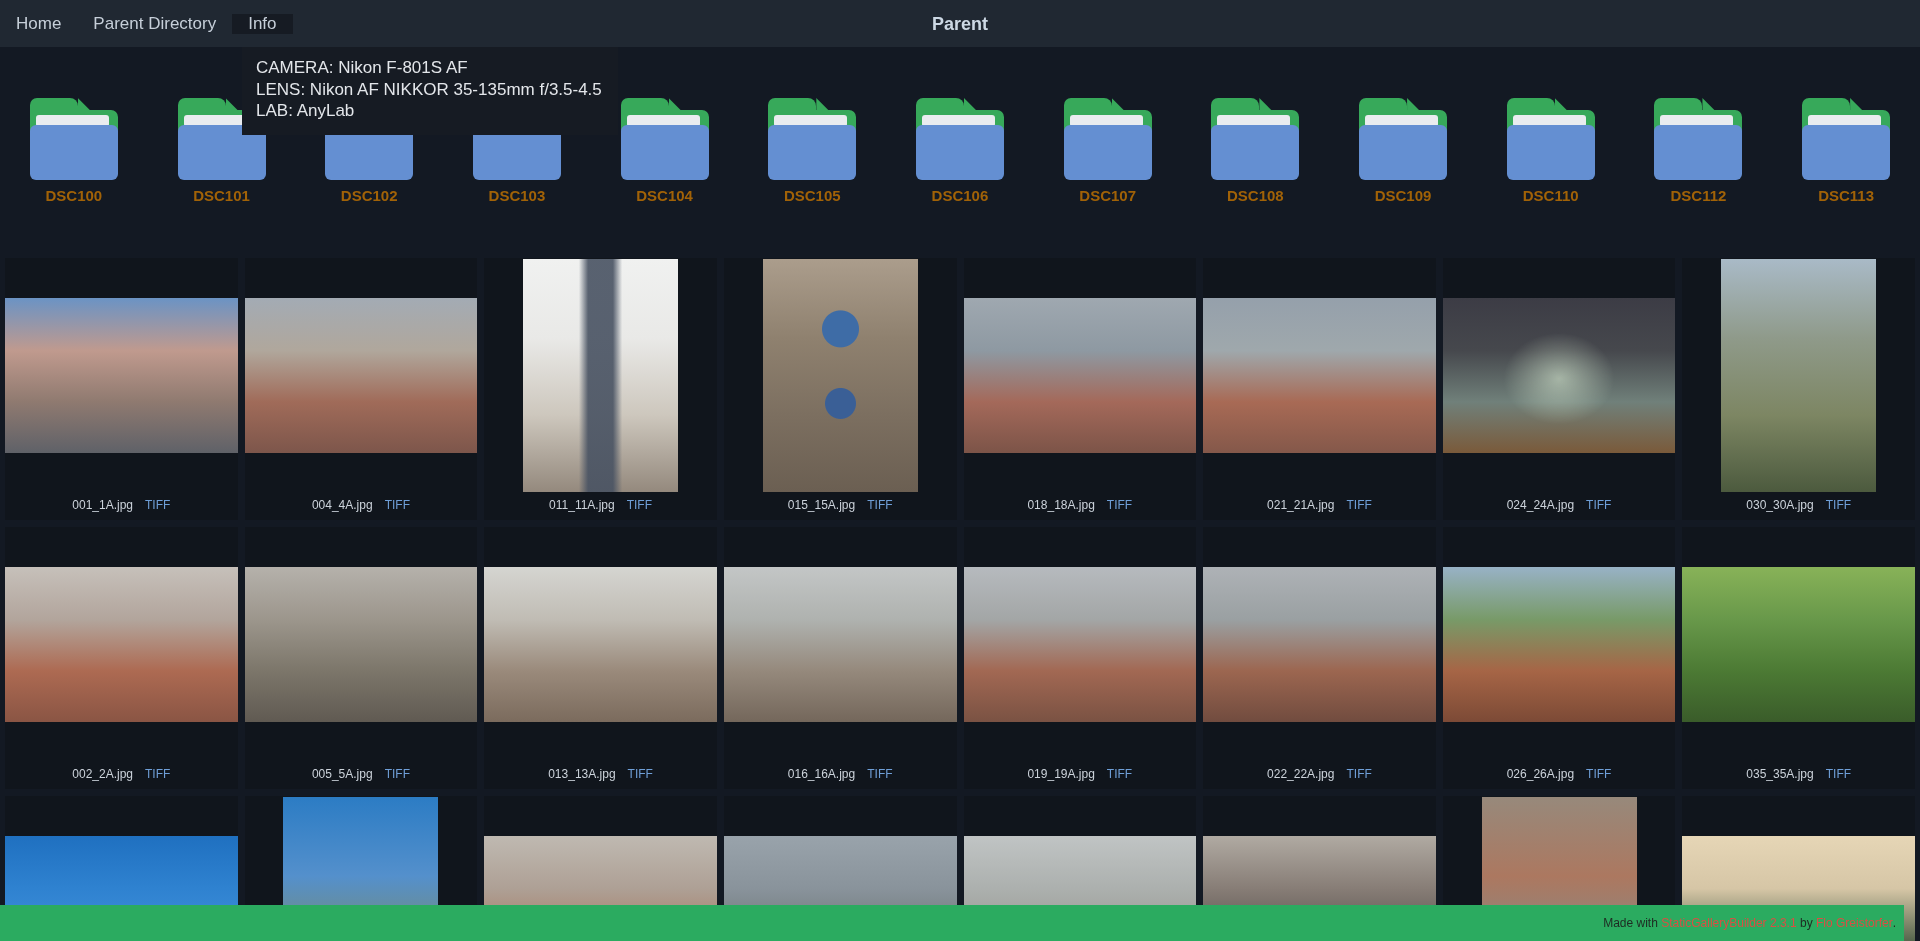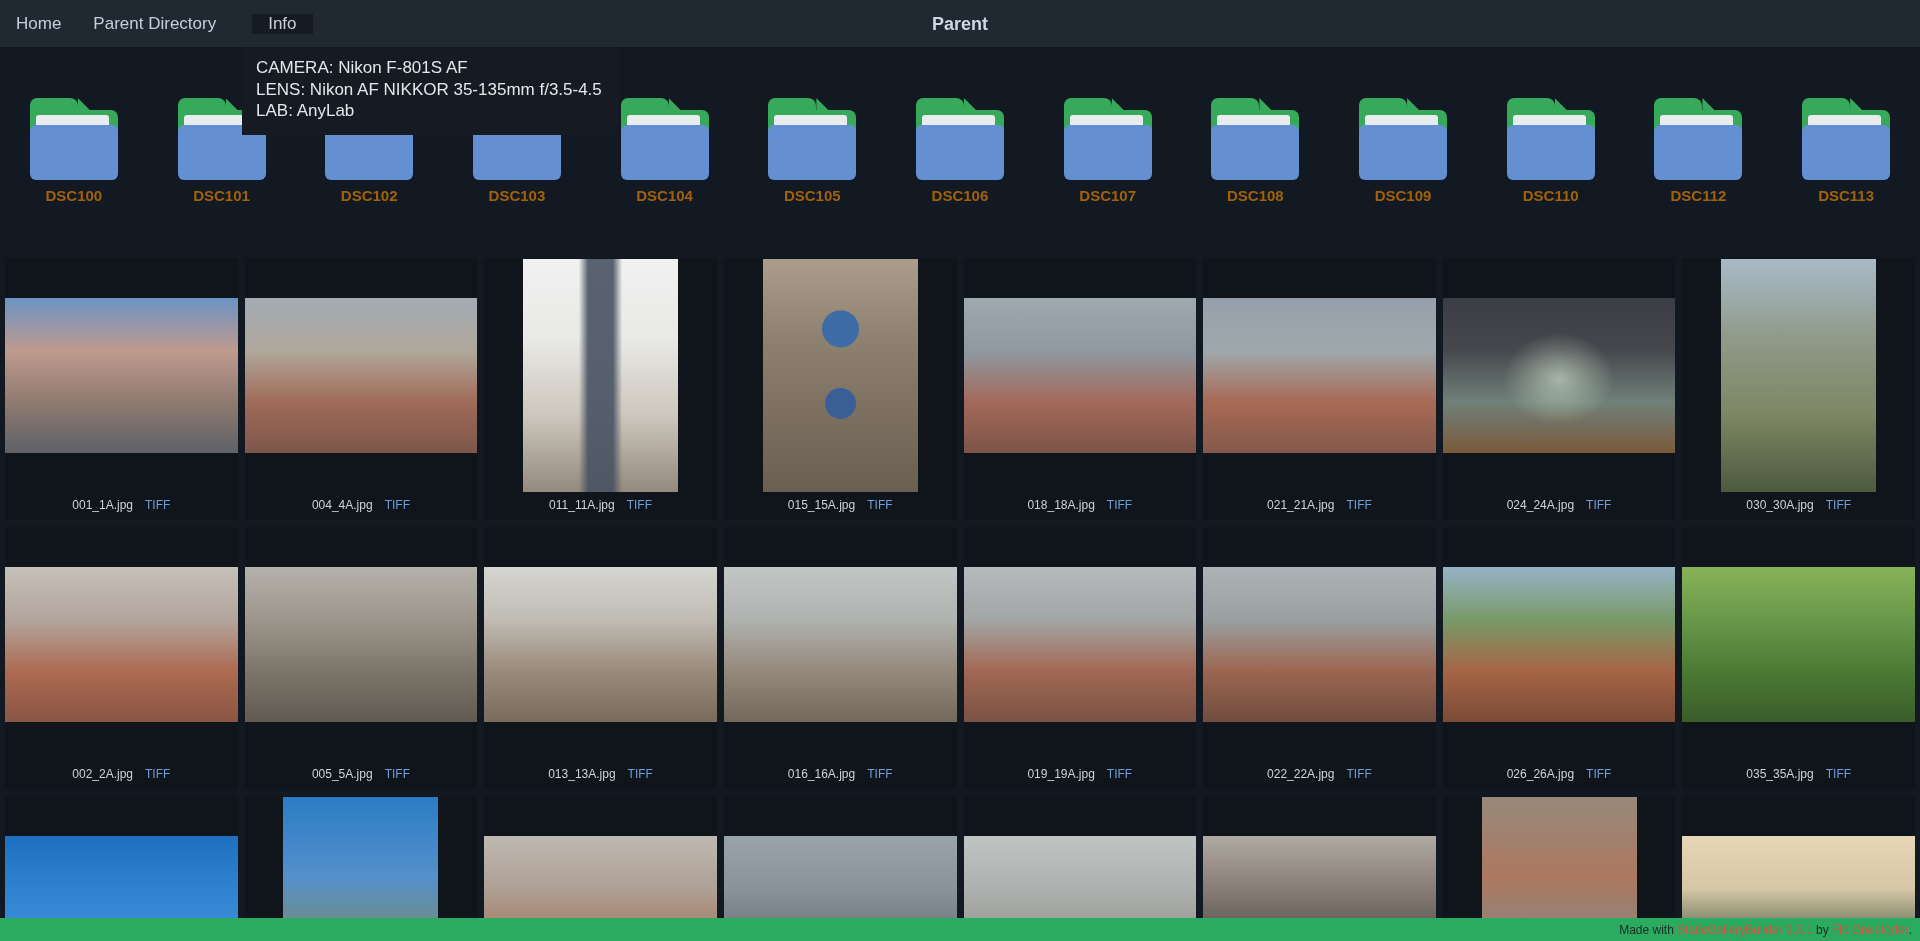--- a/index.html
+++ b/index.html
@@ -13,21 +13,21 @@
     --fname:#ccd3db;
     --bar-green:#2bab60;
     --bar-link:#d94f43;
   }
   *{box-sizing:border-box;margin:0;padding:0}
   html,body{width:1920px;height:941px;overflow:hidden;background:var(--page-bg);
     font-family:"Liberation Sans",sans-serif;}
   
   .nav{position:relative;height:47px;background:var(--nav-bg);display:flex;align-items:center;z-index:5;}
   .nav-item{display:flex;align-items:center;padding:0 16px;font-size:17px;color:#c6cfd9;cursor:pointer;}
-  .nav-item.active{background:var(--panel-bg);margin-left:20px;}
+  .nav-item.active{background:var(--panel-bg);}
   .nav-title{position:absolute;left:50%;top:50%;transform:translate(-50%,-50%);
     font-size:18px;font-weight:bold;color:#ccd8e4;pointer-events:none;}
   
   .tooltip{position:absolute;left:242px;top:47px;background:var(--panel-bg);
     padding:10px 16px 13px 14px;z-index:9;white-space:nowrap;}
   .tooltip div{font-size:17px;line-height:21.5px;color:#e3e6ea;}
   
   .folders{display:flex;margin-top:51px;}
   .folder{flex:1;display:flex;flex-direction:column;align-items:center;cursor:pointer;}
   .folder-icon{position:relative;width:88px;height:82px;}
@@ -43,21 +43,21 @@
   .cell{background:var(--cell-bg);height:262px;display:flex;flex-direction:column;}
   .imgwrap{height:235px;display:flex;align-items:center;justify-content:center;}
   .photo{cursor:pointer;}
   .photo.landscape{width:100%;max-width:233px;height:155px;}
   .photo.portrait{width:155px;height:233px;}
   .caption{height:27px;padding-top:5px;display:flex;justify-content:center;gap:12px;
     font-size:12px;color:var(--fname);}
   .caption .fname{color:var(--fname);cursor:pointer;}
   .caption .tiff{color:var(--link-blue);cursor:pointer;}
   
-  .footer{position:fixed;left:0;right:0;bottom:0;height:23px;background:var(--bar-green);
+  .footer{position:fixed;left:0;right:16px;bottom:0;height:36px;background:var(--bar-green);
     display:flex;align-items:center;justify-content:flex-end;padding-right:8px;
     font-size:12px;color:#1e2a22;z-index:30;white-space:pre;}
   .footer .flink{color:var(--bar-link);cursor:pointer;}
 </style>
 </head>
 <body>
 
 <div class="nav">
   <div class="nav-item">Home</div>
   <div class="nav-item">Parent Directory</div>

